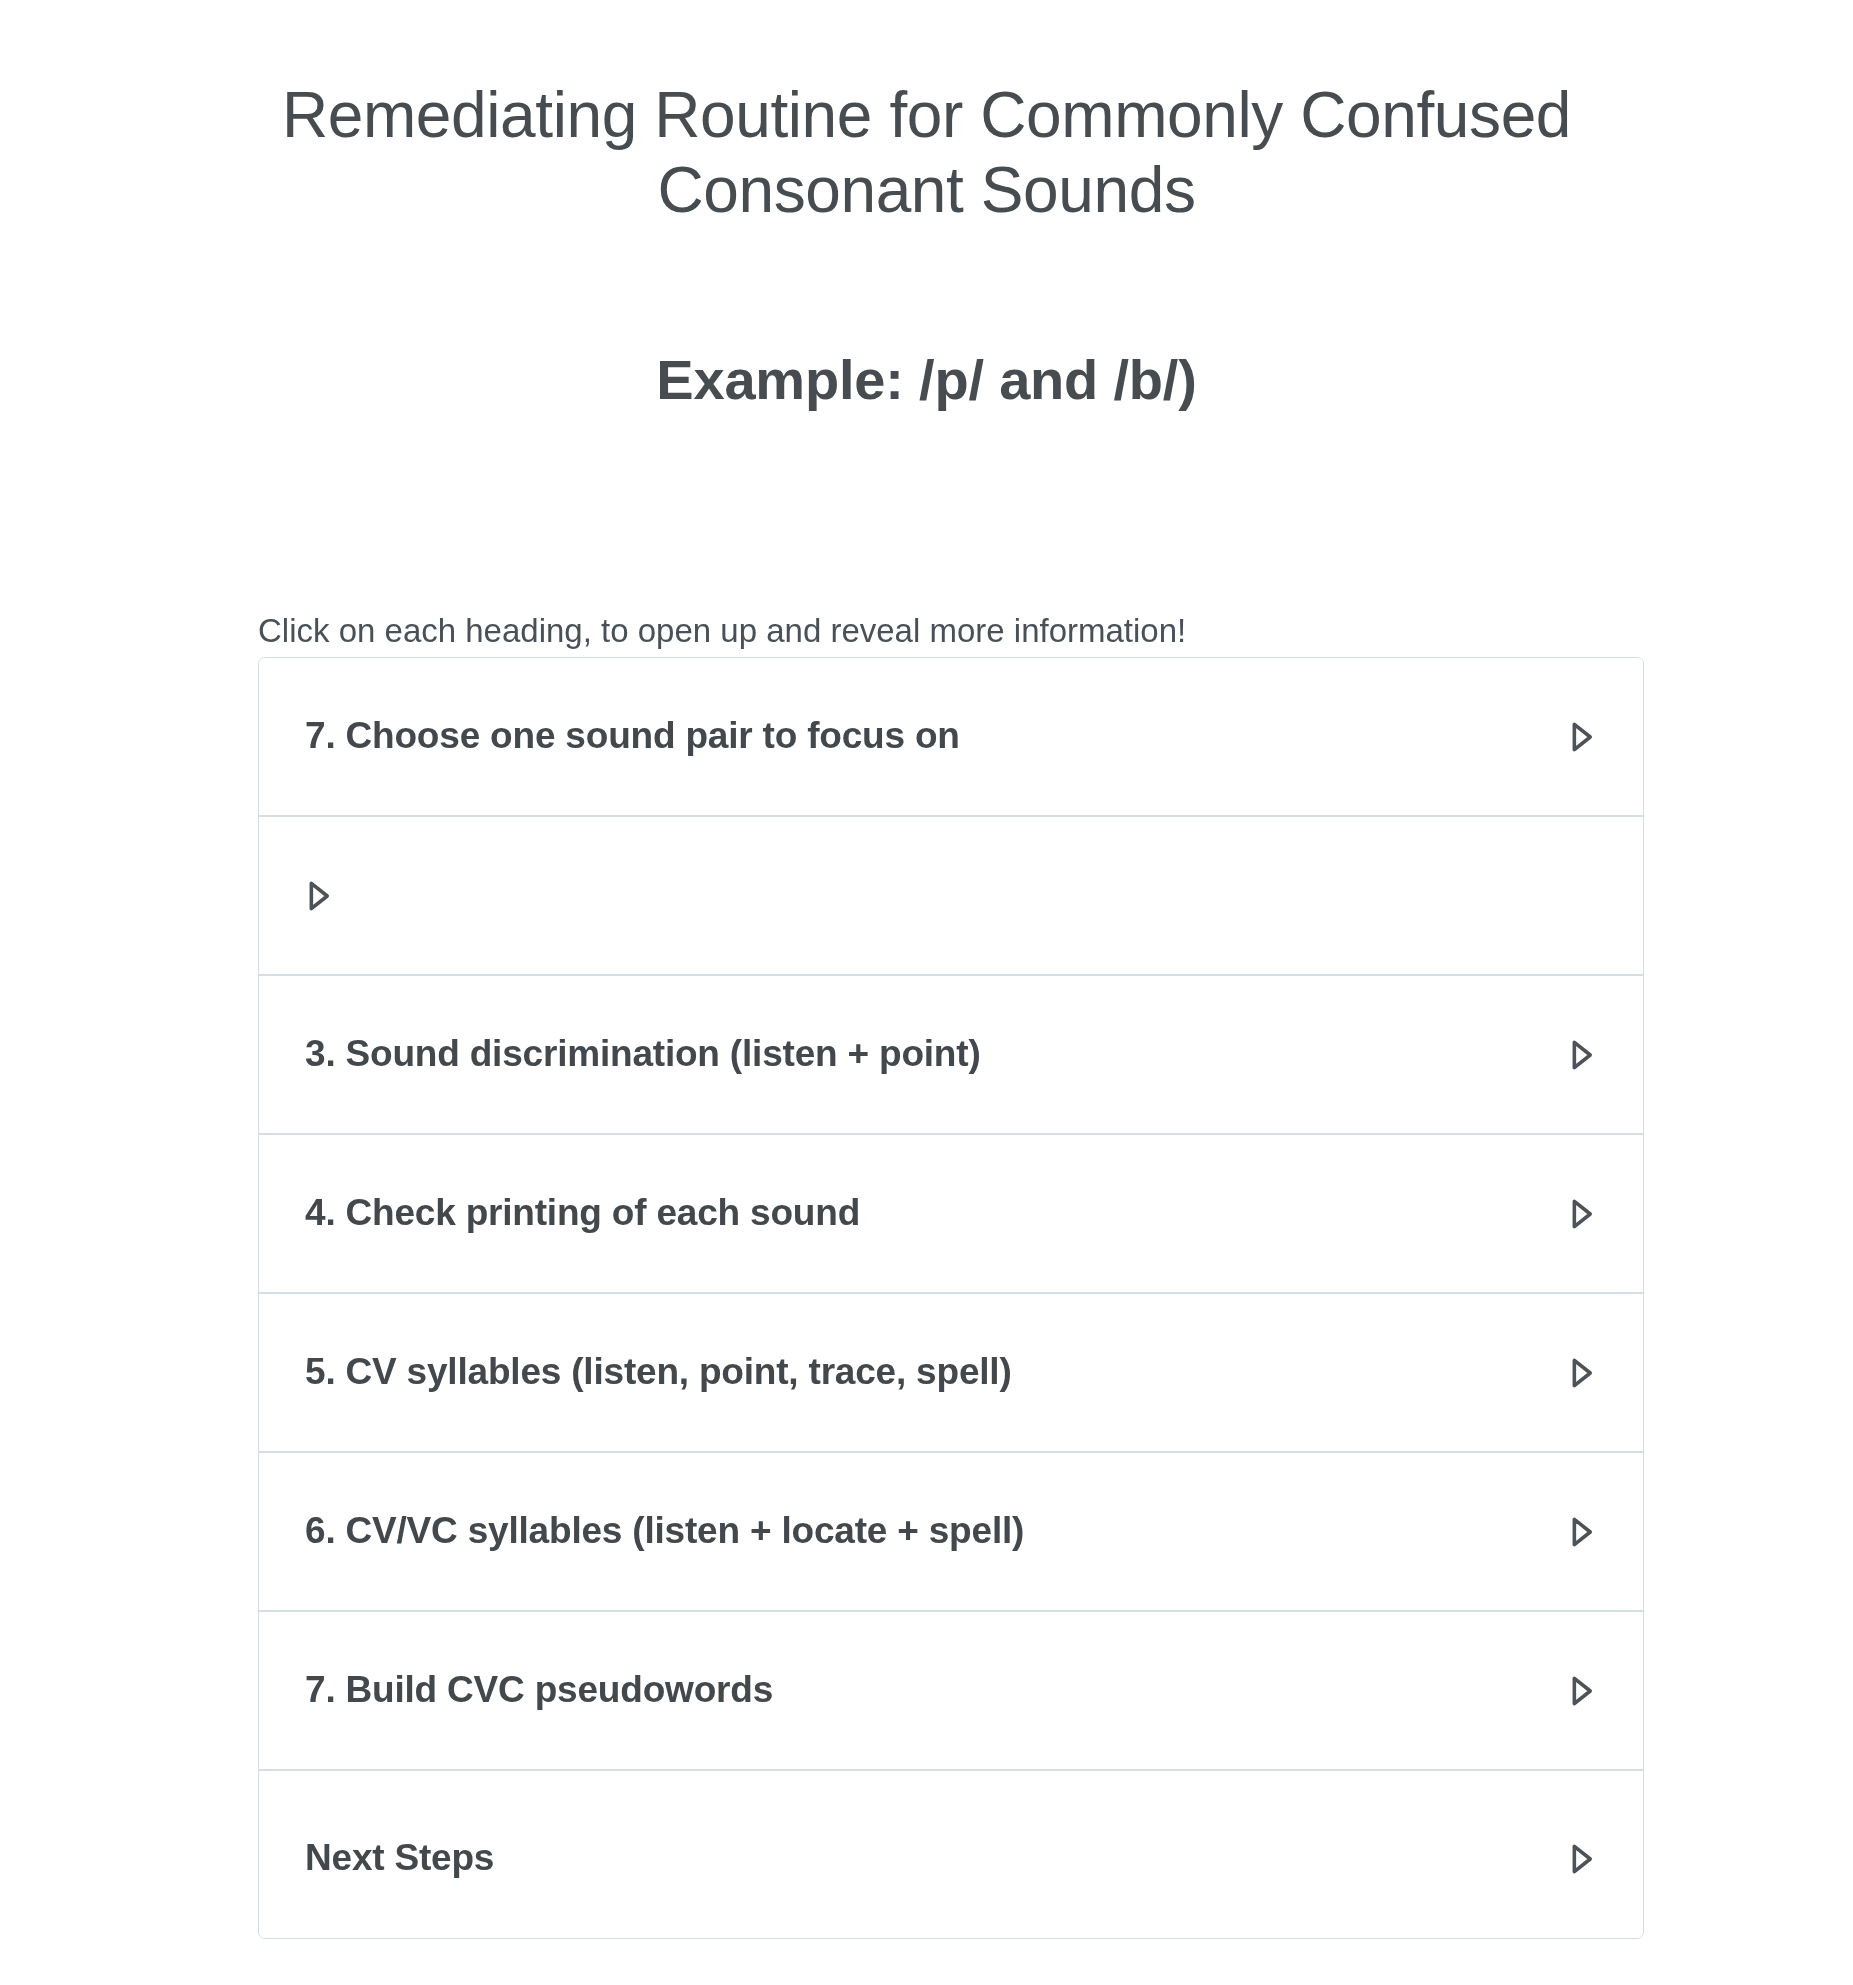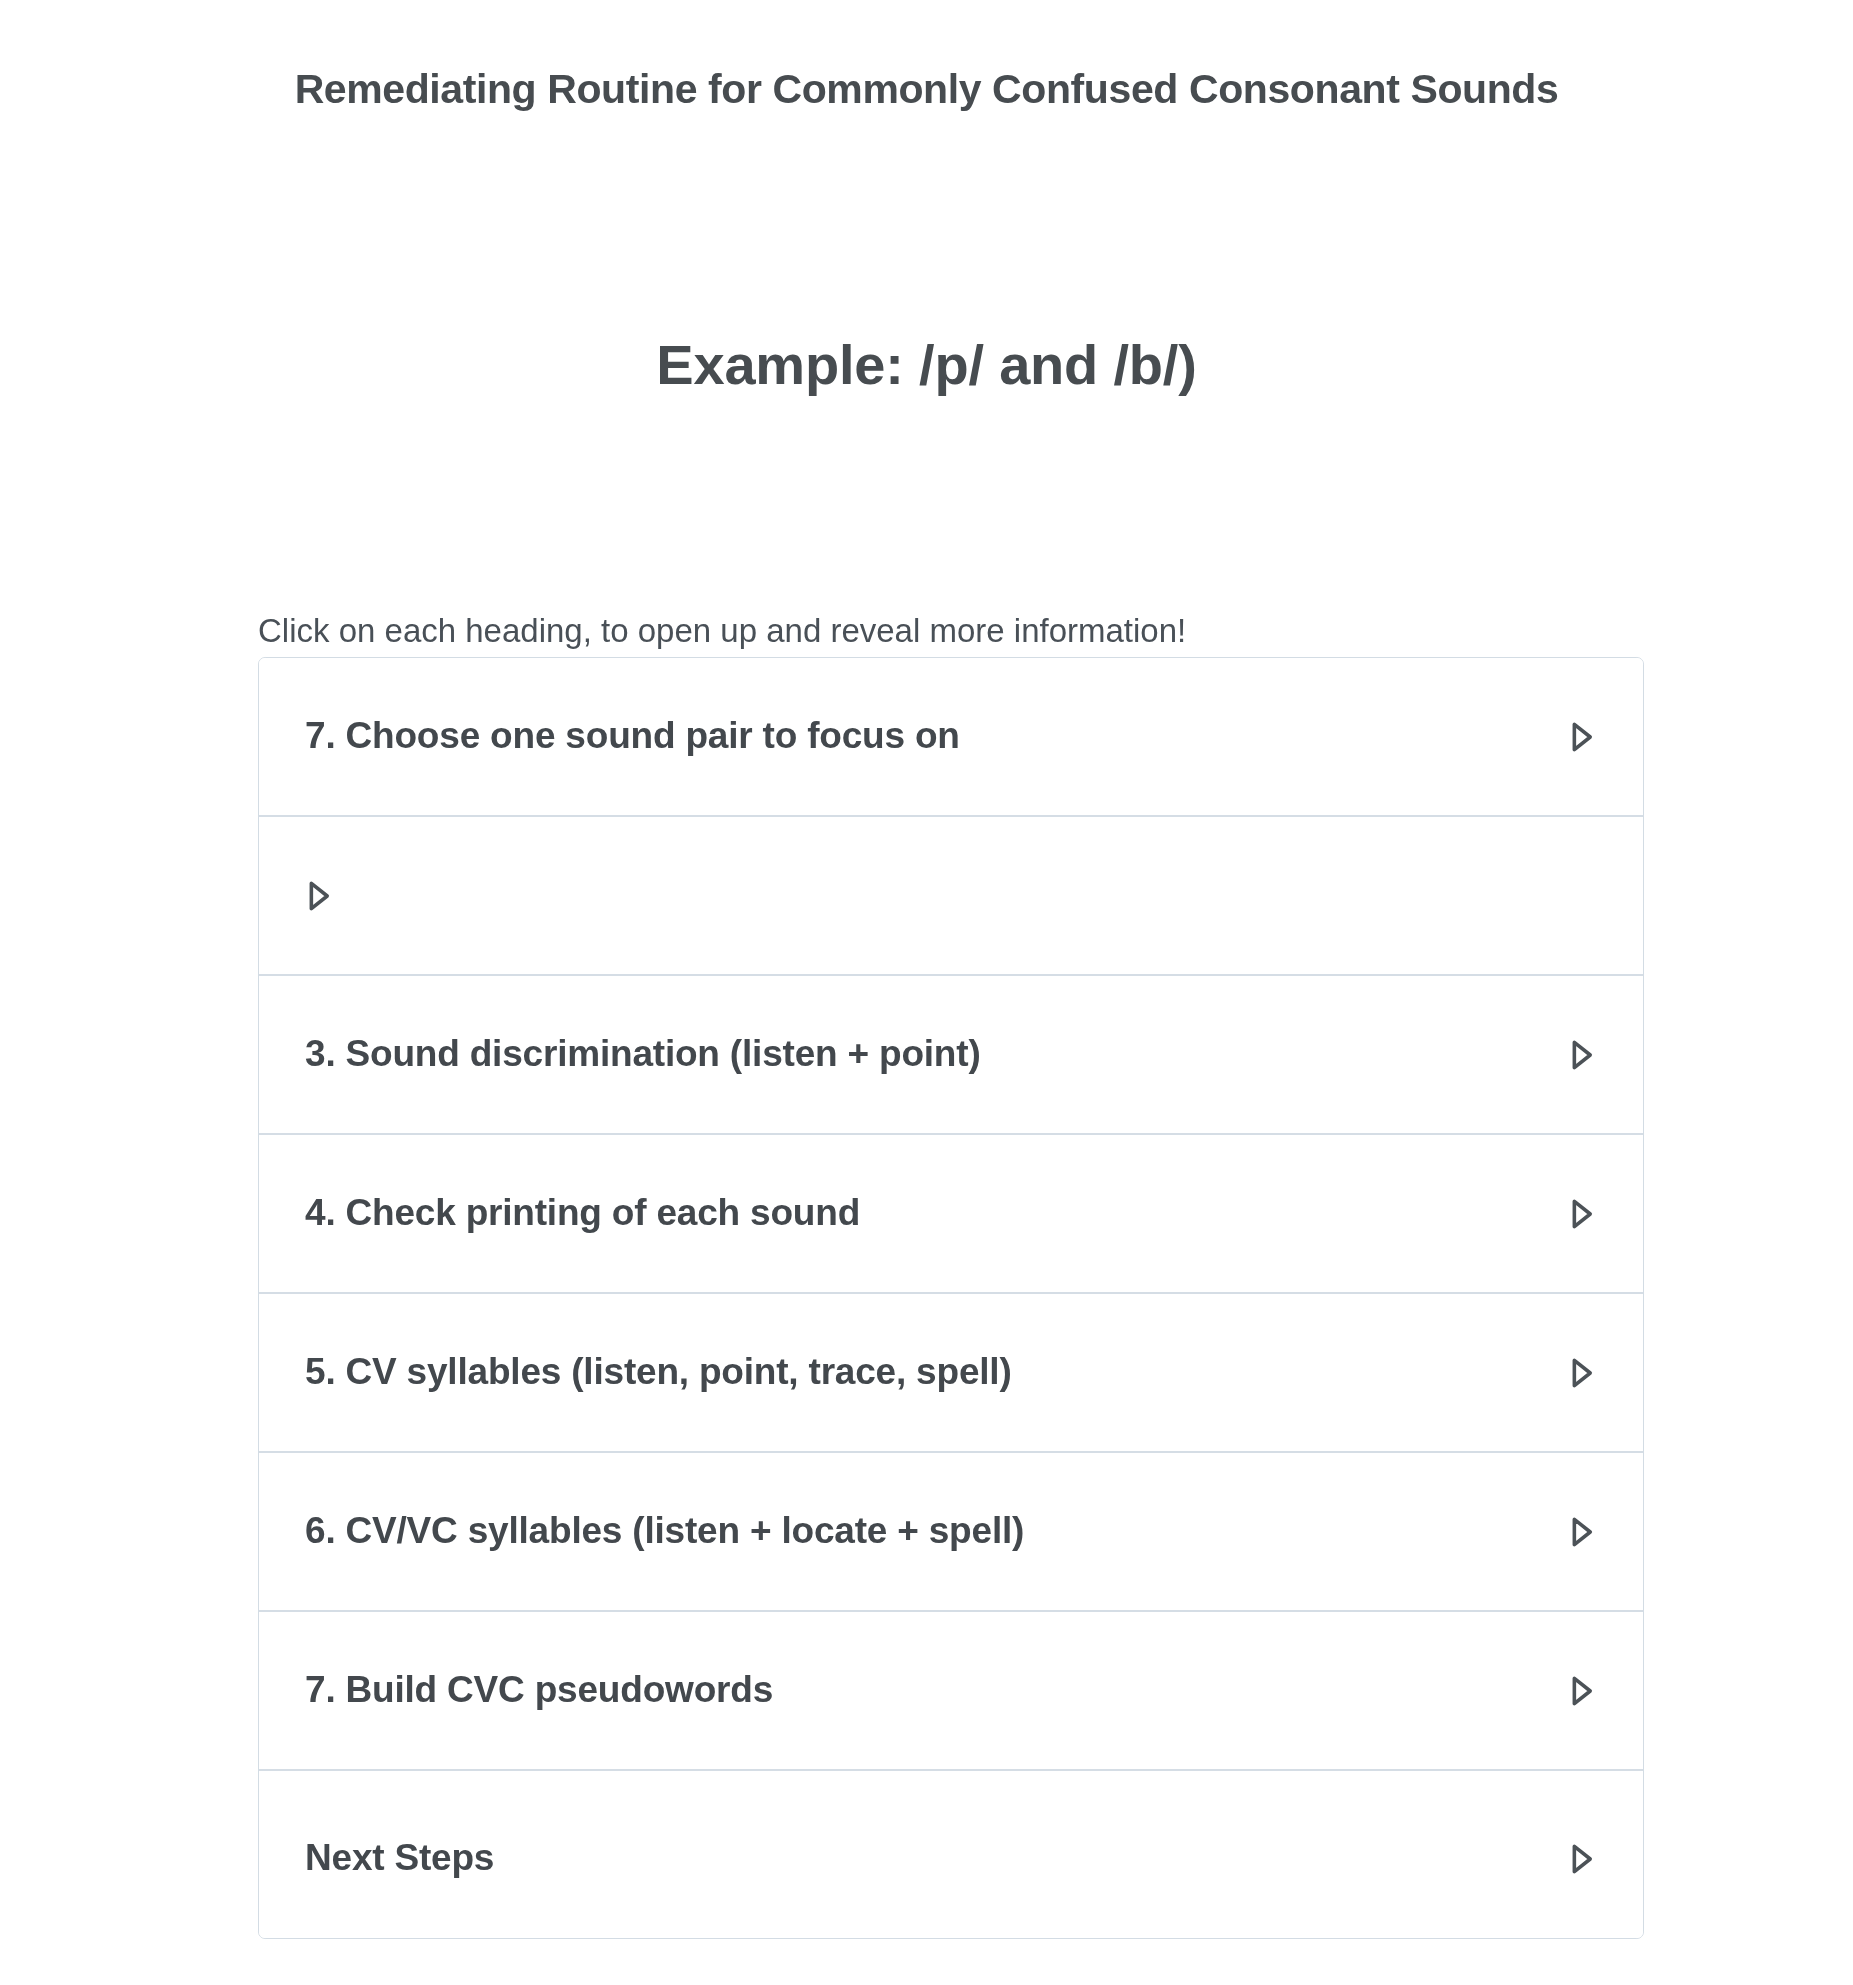--- a/index.html
+++ b/index.html
@@ -23,38 +23,38 @@
 
   
   .title-block {
     position: absolute;
     left: 0;
     top: 62px;
     width: 1853px;
     text-align: center;
   }
   .page-title {
-    margin: 4px;
-    font-size: 41px;
+    margin: 16px;
+    font-size: 64px;
     line-height: 1.17;
-    font-weight: 700;
+    font-weight: 400;
     letter-spacing: -0.4px;
     color: #474c50;
     padding: 0 127px;
   }
 
   .subtitle-block {
     position: absolute;
     left: 0;
     top: 332px;
     width: 1853px;
     text-align: center;
   }
   .page-subtitle {
-    margin: 0;
+    margin: 15px;
     font-size: 56px;
     line-height: 1.18;
     font-weight: 700;
     letter-spacing: -0.2px;
     color: #474c50;
   }
 
   
   .instruction {
     position: absolute;

